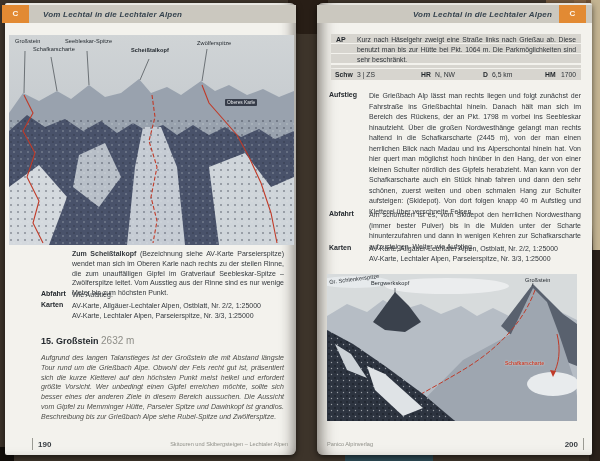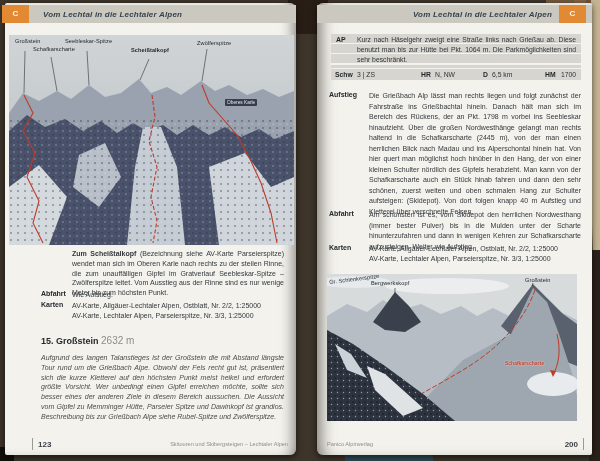--- a/index.html
+++ b/index.html
@@ -136,21 +136,21 @@
   <span class="txt" style="left:67px;top:308px;width:215px;text-align:left">AV-Karte, Lechtaler Alpen, Parseierspitze, Nr. 3/3, 1:25000</span>
 
   <div class="tour-heading" style="left:36px;top:332px">
     <span>15. Großstein</span>
     <span class="elev">2632 m</span>
   </div>
 
   <p class="txt italic-par" style="left:36px;top:350px;width:243px;margin:0">Aufgrund des langen Talanstieges ist der Großstein die mit Abstand längste Tour rund um die Grießbach Alpe. Obwohl der Fels recht gut ist, präsentiert sich die kurze Kletterei auf den höchsten Punkt meist heikel und erfordert größte Vorsicht. Wer unbedingt einen Gipfel erreichen möchte, sollte sich besser eines der anderen Ziele in diesem Bereich aussuchen. Die Aussicht vom Gipfel zu Memminger Hütte, Parseier Spitze und Dawinkopf ist grandios. Beschreibung bis zur Grießbach Alpe siehe Rubel-Spitze und Zwölferspitze.</p>
 
   <div class="foot-rule" style="left:27px"></div>
-  <span class="foot-num" style="left:33px">123</span>
+  <span class="foot-num" style="left:33px">190</span>
   <span class="foot-run" style="right:8px">Skitouren und Skibergsteigen – Lechtaler Alpen</span>
 </div>
 
 <div class="page page-right">
 
   <div class="hdr-bar">
     <div class="hdr-title r">Vom Lechtal in die Lechtaler Alpen</div>
     <div class="hdr-tab r">C</div>
   </div>
 

